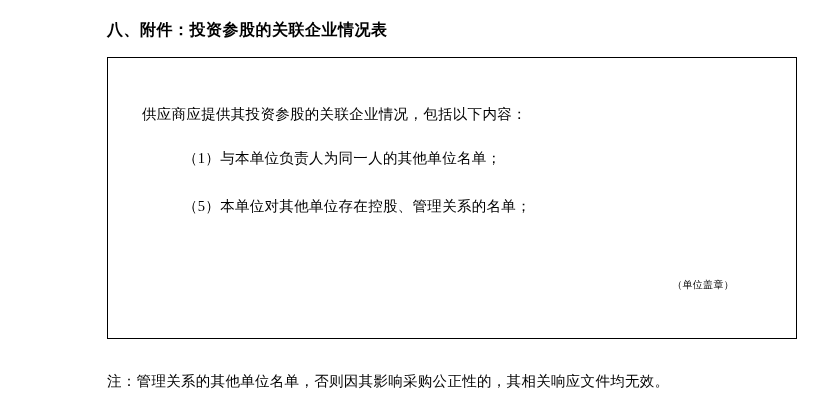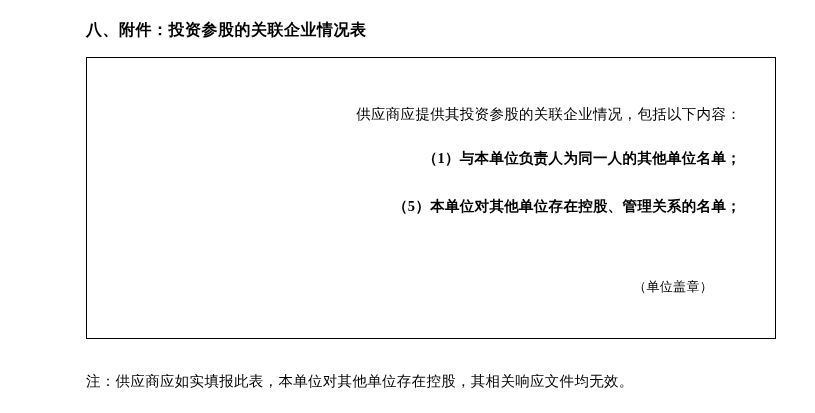--- a/index.html
+++ b/index.html
@@ -12,20 +12,21 @@
     background: #ffffff;
     font-family: "Liberation Serif", "DejaVu Serif", serif;
     color: #000000;
     overflow: hidden;
   }
   .page {
     position: relative;
     width: 714px;
     height: 413px;
     box-sizing: border-box;
+    margin-left: 21px;
   }
   .section-title {
     position: absolute;
     left: 86px;
     top: 20px;
     font-size: 16px;
     font-weight: bold;
     letter-spacing: 0.5px;
     white-space: nowrap;
   }
@@ -39,49 +40,47 @@
     box-sizing: border-box;
   }
   .box-inner {
     position: absolute;
     left: 0;
     top: 0;
     right: 0;
     bottom: 0;
     padding: 46px 34px 0 34px;
     box-sizing: border-box;
-    text-align: right;
   }
   .lead {
     font-size: 14.5px;
     line-height: 1.5;
     margin: 0 0 22px 0;
     letter-spacing: 0.3px;
   }
   .item-list {
     list-style: none;
     margin: 0;
     padding: 0;
-    font-weight: bold;
   }
   .item {
     font-size: 14.5px;
     line-height: 1.5;
     margin: 0 0 26px 0;
     padding-left: 41px;
     letter-spacing: 0.3px;
   }
   .item:last-child {
     margin-bottom: 0;
   }
   .seal {
     position: absolute;
     right: 62px;
     top: 220px;
-    font-size: 13px;
+    font-size: 10px;
     letter-spacing: 0.3px;
     white-space: nowrap;
   }
   .note {
     position: absolute;
     left: 86px;
     top: 372px;
     font-size: 14.5px;
     letter-spacing: 0.3px;
     white-space: nowrap;
@@ -98,15 +97,15 @@
     <div class="box-inner">
       <p class="lead">供应商应提供其投资参股的关联企业情况，包括以下内容：</p>
       <ul class="item-list">
         <li class="item">（1）与本单位负责人为同一人的其他单位名单；</li>
         <li class="item">（5）本单位对其他单位存在控股、管理关系的名单；</li>
       </ul>
     </div>
     <div class="seal">（单位盖章）</div>
   </div>
 
-  <div class="note">注：供应商应如实填报此表，本单位对其他单位存在控股，其相关响应文件均无效。</div>
+  <div class="note">注：管理关系的其他单位名单，否则因其影响采购公正性的，其相关响应文件均无效。</div>
 
 </div>
 
 </body></html>

